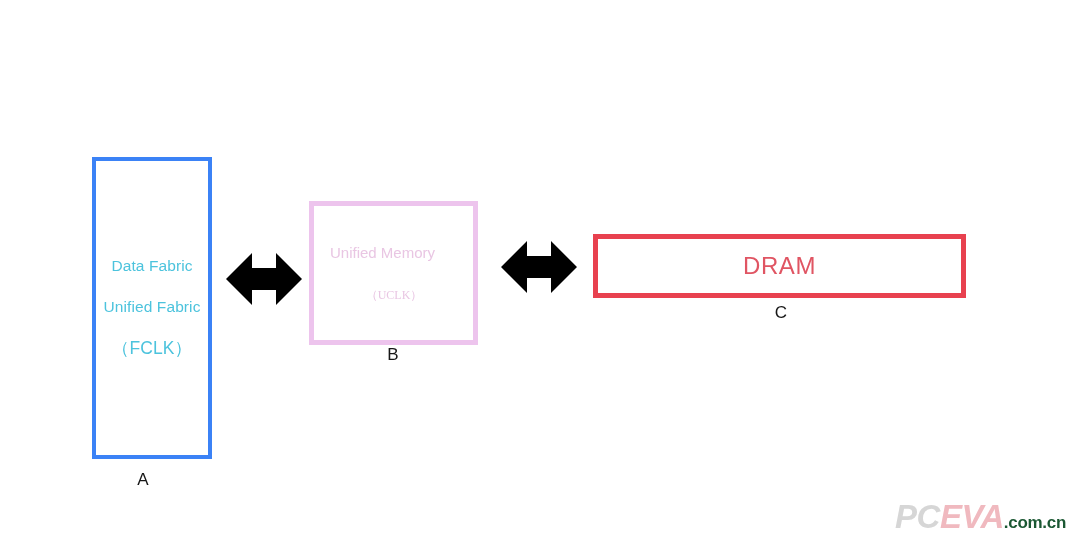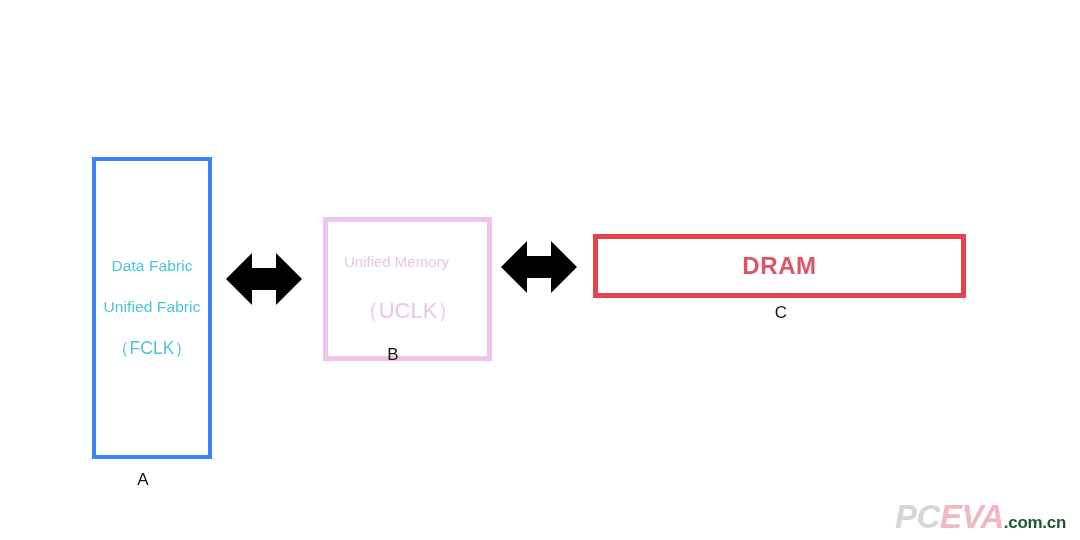--- a/index.html
+++ b/index.html
@@ -49,53 +49,52 @@
     letter-spacing: 0.1px;
   }
   #box-a .line-1, #box-a .line-2 { display: block; }
   #box-a .line-3 {
     display: block;
     font-size: 17.5px;
   }
 
   
   #box-b {
-    left: 323px;
+    left: 309px;
     top: 201px;
     width: 169px;
     height: 144px;
     border: 5px solid #edc4ed;
-    margin-top: 16px;
   }
   #box-b .node-text {
     color: #e9c6e3;
     font-size: 15px;
     width: 100%;
     padding-left: 16px;
     box-sizing: border-box;
     text-align: left;
     line-height: 1.45;
   }
   #box-b .line-1, #box-b .line-2 { display: block; }
   #box-b .line-3 {
     display: block;
-    font-size: 22px;
+    font-size: 12px;
     text-align: center;
     padding-right: 15px;
     margin-top: 1px;
+    font-family: Liberation Serif, serif;
   }
 
   
   #box-c {
     left: 593px;
     top: 234px;
     width: 373px;
     height: 64px;
     border: 5px solid #e8414f;
-    font-weight: bold;
   }
   #box-c .node-text {
     color: #e05563;
     font-size: 24px;
     letter-spacing: 0.6px;
   }
 
   
   .node-caption {
     position: absolute;

